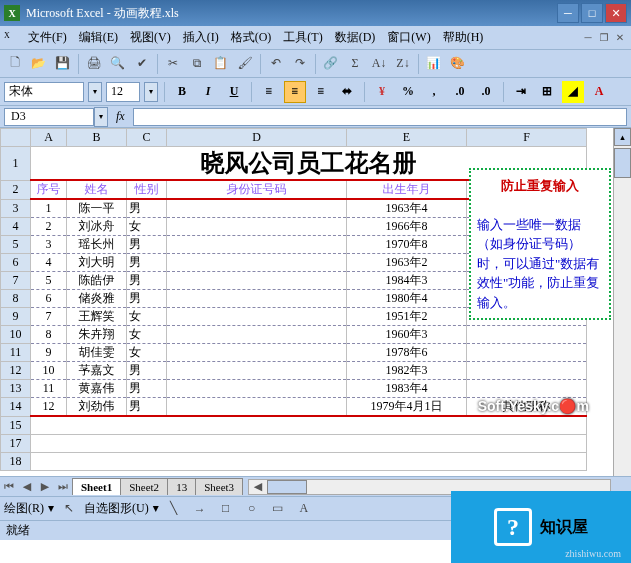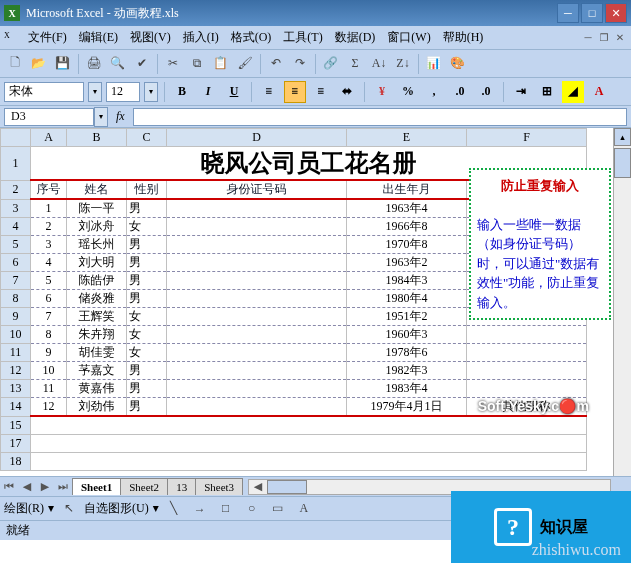--- a/index.html
+++ b/index.html
@@ -38,21 +38,21 @@
 table.grid th { background: #d4e2f2; font-weight: normal; text-align: center; }
 .rowhdr { width: 30px; text-align: center; background: #d4e2f2; }
 .col-A { width: 36px; text-align: center; }
 .col-B { width: 60px; text-align: center; }
 .col-C { width: 40px; text-align: center; }
 .col-D { width: 180px; text-align: center; }
 .col-E { width: 120px; text-align: center; }
 .col-F { width: 120px; text-align: center; }
 
 tr.title-row td { height: 28px; font-size: 24px; font-weight: bold; font-family: KaiTi, serif; text-align: center; border-bottom: 2px solid #c00; }
-tr.hdr-row td { text-align: center; color: #0f172a; border-bottom: 2px solid #c00; }
+tr.hdr-row td { text-align: center; color: #8b5cf6; border-bottom: 2px solid #c00; }
 tr.data-row td { border-top: 1px dashed #88a; border-bottom: 1px dashed #88a; }
 tr.last-row td { border-bottom: 2px solid #c00; }
 
 .callout { position: absolute; right: 20px; top: 40px; width: 142px; border: 2px dotted #1a4; background: #fff; padding: 6px; font-size: 13px; line-height: 1.5; }
 .callout .ct { color: #c00; font-weight: bold; text-align: center; margin-bottom: 19px; }
 .callout .cb { color: #00c; }
 
 .watermark { position: absolute; right: 42px; bottom: 62px; color: #fff; font-size: 14px; font-weight: bold; text-shadow: 0 0 3px #000; font-family: Arial; margin-left: 44px; }
 
 .sheet-tabs { height: 20px; background: #c2d5ef; display: flex; align-items: center; font-size: 11px; border-top: 1px solid #99b4d1; }
@@ -63,21 +63,21 @@
 .hscroll { flex: 1; height: 16px; background: #eee; border: 1px solid #aaa; margin: 0 20px 0 6px; display: flex; }
 .hscroll .thumb { width: 40px; background: #c2d5ef; border: 1px solid #888; }
 
 .drawbar { height: 24px; background: #c2d5ef; border-top: 1px solid #99b4d1; display: flex; align-items: center; padding: 0 4px; gap: 4px; font-size: 12px; }
 
 .statusbar { height: 20px; background: #c2d5ef; border-top: 1px solid #99b4d1; display: flex; align-items: center; padding: 0 6px; font-size: 12px; }
 
 .ad { position: absolute; right: 0; bottom: 0; width: 180px; height: 72px; background: #1ba1e2; display: flex; align-items: center; justify-content: center; gap: 8px; }
 .ad .q { width: 38px; height: 38px; border: 3px solid #fff; color: #fff; font-size: 24px; font-weight: bold; display: flex; align-items: center; justify-content: center; border-radius: 4px; }
 .ad .txt { color: #000000; font-size: 16px; font-weight: bold; font-family: "Microsoft YaHei"; }
-.ad .url { position: absolute; bottom: 4px; right: 10px; color: #cde; font-size: 16px; }
+.ad .url { position: absolute; bottom: 4px; right: 10px; color: #cde; font-size: 10px; }
 
 .vscroll { position: absolute; right: 0; top: 0; width: 18px; height: 100%; background: #eee; border-left: 1px solid #aaa; }
 .vscroll .arr { height: 18px; background: #c2d5ef; border: 1px solid #888; text-align: center; font-size: 9px; line-height: 16px; }
 .vscroll .thumb { height: 30px; background: #c2d5ef; border: 1px solid #888; margin-top: 2px; }
 </style>
 </head>
 <body>
 
 <div class="titlebar">
   <div class="app-icon">X</div>

